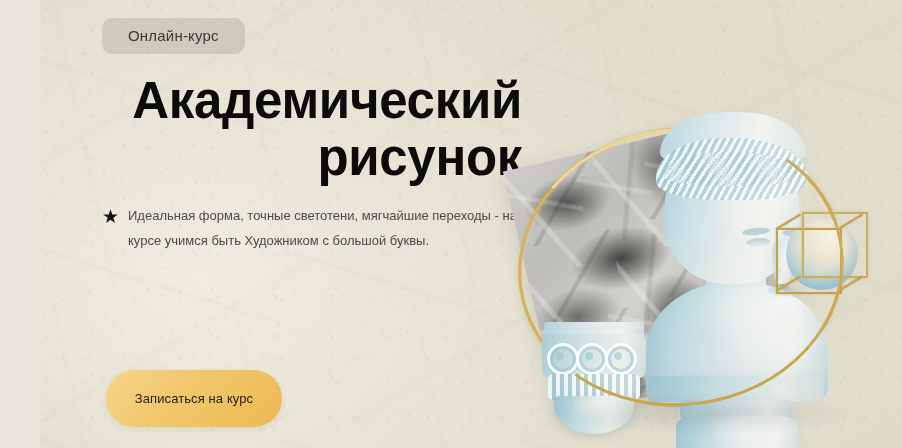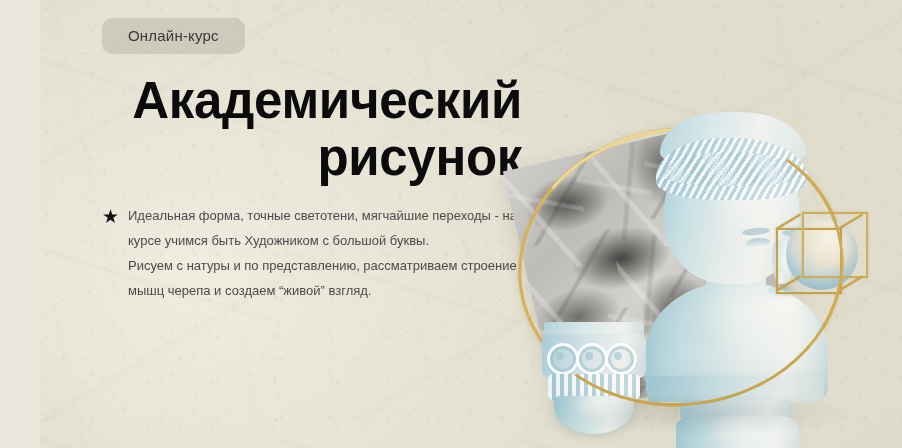--- a/index.html
+++ b/index.html
@@ -256,25 +256,25 @@
 
   <div class="copy">
     <div class="badge">Онлайн-курс</div>
     <h1 class="title">Академический
 рисунок</h1>
 
     <div class="bullet-row">
       <div class="star">★</div>
       <div class="bodytext">
         <p>Идеальная форма, точные светотени, мягчайшие переходы - на курсе учимся быть Художником с большой буквы.</p>
-        <p>Рисуем с натуры и по представлению, рассматриваем строение мышц черепа и создаем “живой” взгляд.</p>
       </div>
     </div>
   </div>
 
+  <button class="cta">Записаться на курс</button>
 
   <div class="art">
     <div class="marble"></div>
     <div class="ring"></div>
 
     <div class="bust">
       <div class="neck"></div>
       <div class="shoulders"></div>
       <div class="chest-cut"></div>
       <div class="plinth-top"></div>

